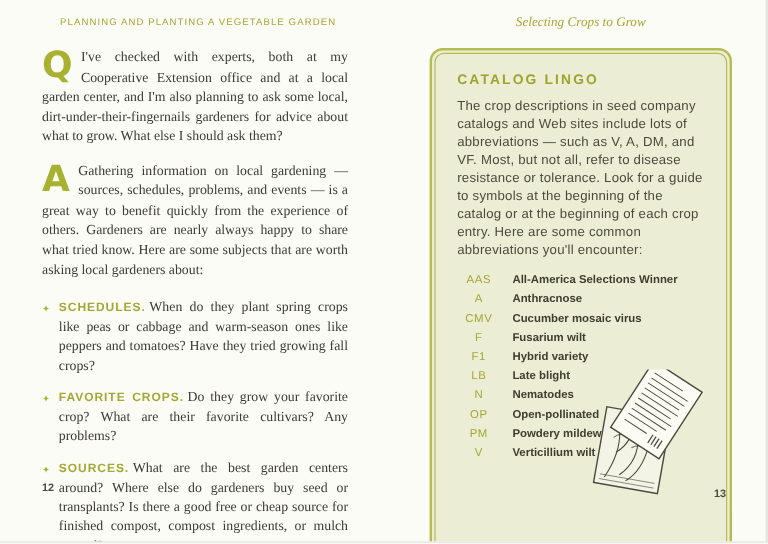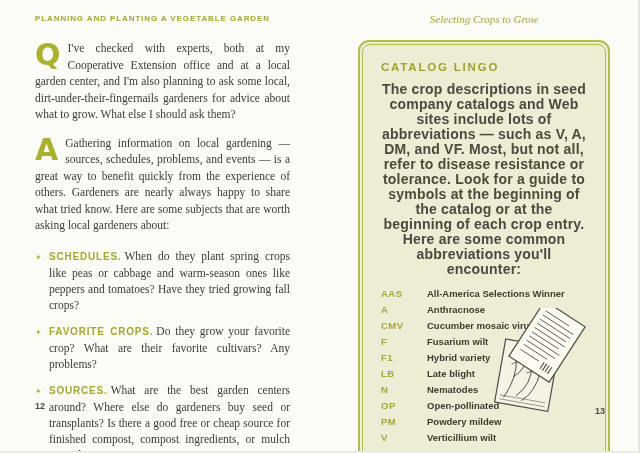--- a/index.html
+++ b/index.html
@@ -5,22 +5,22 @@
   html,body{margin:0;padding:0;background:#ffffff;}
   .spread{
     position:relative;width:640px;height:453px;background:#fcfcf7;
     font-family:"Liberation Serif",serif;overflow:hidden;
     border-right:2px solid #e6e6e0;border-bottom:2px solid #eceae4;
     box-sizing:border-box;
   }
   
   .left-col{position:absolute;left:35px;top:14px;width:255px;color:#3b3a35;}
   .running-head-left{
-    font-family:"Liberation Sans",sans-serif;font-weight:bold;font-size:8px;
-    letter-spacing:.9px;color:#a4a733;margin-bottom:17px;
+    font-family:"Liberation Sans",sans-serif;font-weight:normal;font-size:8px;
+    letter-spacing:.9px;color:#a4a733;margin-bottom:17px;margin-left:15px;
   }
   .para{font-size:11.5px;line-height:16.5px;text-align:justify;margin:0 0 12px 0;}
   .drop{
     float:left;font-family:"DejaVu Sans",sans-serif;font-weight:bold;
     font-size:30px;line-height:26px;color:#a9b230;margin:2px 7px 0 0;
   }
   .bullets{margin-top:14px;}
   .bullet{position:relative;padding-left:14px;font-size:11.5px;line-height:16px;
     text-align:justify;margin-bottom:10px;}
   .bullet-icon{position:absolute;left:0;top:2px;font-size:8px;color:#a9b230;}
@@ -46,28 +46,28 @@
   }
   .lingo-inner{
     position:absolute;inset:2px;border:1px solid #b5bc52;border-radius:8px;
     padding:14px 18px;box-sizing:border-box;
   }
   .lingo-title{
     font-family:"Liberation Sans",sans-serif;font-weight:bold;font-size:11.5px;
     letter-spacing:1.8px;color:#9fa22d;margin-top:2px;
   }
   .lingo-intro{
-    margin-top:9px;font-family:"Liberation Sans",sans-serif;font-weight:bold;
-    font-size:14px;line-height:15px;letter-spacing:.2px;color:#4b4a3c;text-align:center;
+    margin-top:9px;font-family:"Liberation Sans",sans-serif;font-weight:normal;
+    font-size:11px;line-height:15px;letter-spacing:.2px;color:#4b4a3c;
   }
   .abbrev-list{margin-top:11px;}
   .abbrev-row{display:flex;align-items:baseline;height:16px;}
   .abbrev-code{
-    width:36px;text-align:left;font-family:"Liberation Sans",sans-serif;
-    font-weight:bold;font-size:9.5px;letter-spacing:.5px;color:#a4a733;
+    width:36px;text-align:center;font-family:"Liberation Sans",sans-serif;
+    font-weight:normal;font-size:9.5px;letter-spacing:.5px;color:#a4a733;
   }
   .abbrev-meaning{
     margin-left:10px;font-family:"Liberation Sans",sans-serif;font-weight:bold;
     font-size:9.5px;color:#3e3d31;
   }
   .packet-illustration{position:absolute;right:8px;bottom:55px;width:118px;height:108px;}
 </style>
 </head>
 <body>
 

